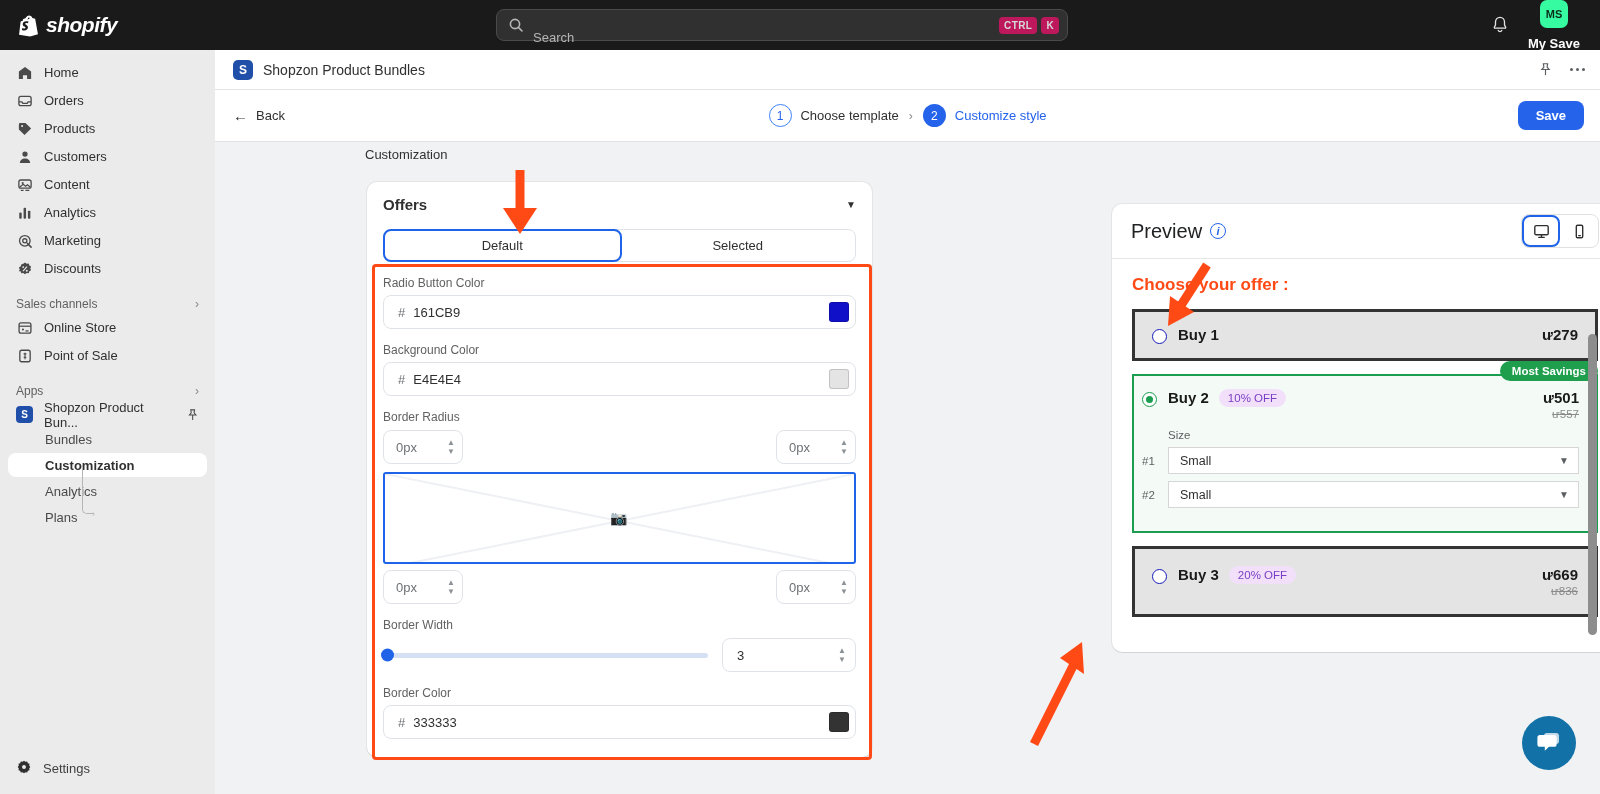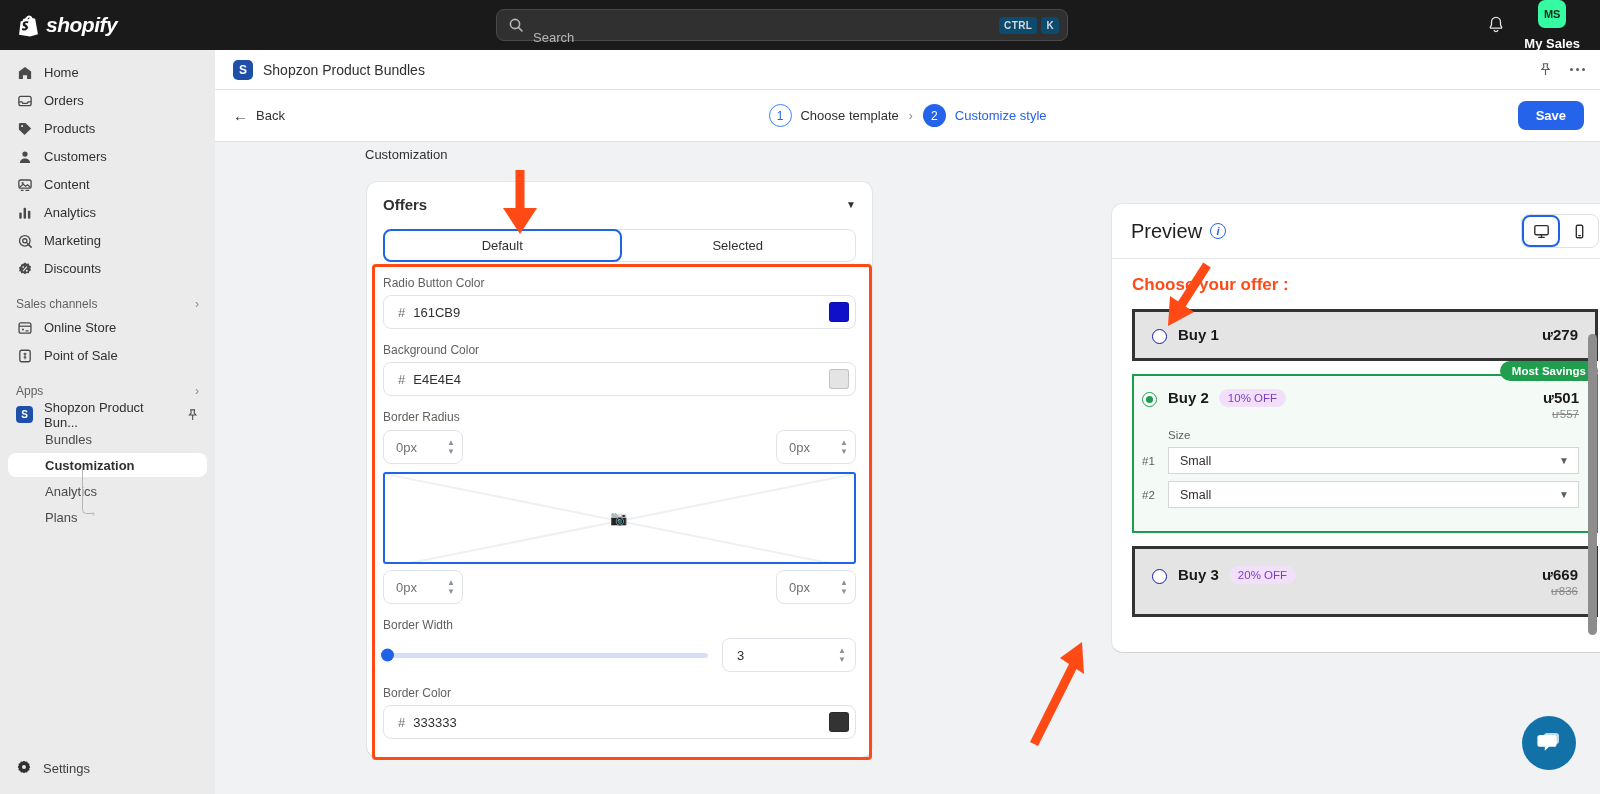--- a/index.html
+++ b/index.html
@@ -20,21 +20,21 @@
 
   .searchbar {
     position: absolute; left: 496px; top: 9px; width: 572px; height: 32px;
     background: #303030; border: 1px solid #4a4a4a; border-radius: 8px;
     display: flex; align-items: center; padding: 0 8px 0 11px;
   }
   .search-icon-box { width: 16px; height: 16px; flex: none; }
   .search-ph { color: #b5b5b5; font-size: 13px; margin-left: 9px; flex: 1; margin-top: 24px; }
   .kbd-group { display: flex; gap: 4px; }
   .kbd {
-    background: #0c4a6e; color: #d8d8d8; font-size: 10px; font-weight: bold;
+    background: #be185d; color: #d8d8d8; font-size: 10px; font-weight: bold;
     border-radius: 4px; padding: 3px 5px; letter-spacing: .4px;
   }
 
   .topright { position: absolute; right: 12px; top: 0; height: 50px; display: flex; align-items: center; gap: 14px; }
   .bell { width: 20px; height: 20px; cursor: pointer; }
   .store-chip { display: flex; align-items: center; gap: 8px; padding: 4px 8px 4px 4px; border-radius: 8px; cursor: pointer; flex-direction: column; }
   .avatar-sq {
     width: 28px; height: 28px; border-radius: 7px; background: #36fba1;
     color: #0b2d1c; font-size: 11px; font-weight: bold;
     display: flex; align-items: center; justify-content: center;
@@ -287,21 +287,21 @@
     </span>
   </div>
 
   <div class="topright">
     <svg class="bell" viewBox="0 0 20 20">
       <path d="M10 2.3c-2.6 0-4.5 2-4.5 4.6v3l-1.2 2.3c-.2.4.1.9.6.9h10.2c.5 0 .8-.5.6-.9l-1.2-2.3v-3c0-2.6-1.9-4.6-4.5-4.6z" fill="none" stroke="#e3e3e3" stroke-width="1.3" stroke-linejoin="round"></path>
       <path d="M8.2 15.3a1.9 1.9 0 0 0 3.6 0" fill="none" stroke="#e3e3e3" stroke-width="1.3" stroke-linecap="round"></path>
     </svg>
     <div class="store-chip">
       <div class="avatar-sq">MS</div>
-      <span class="store-name">My Sales</span>
+      <span class="store-name">My Save</span>
     </div>
   </div>
 </div>
 
 <div class="sidebar">
 
   <div class="nav-item">
     <span class="ico">
       <svg viewBox="0 0 17 17" width="16" height="16">
           <path d="M8.5 2 2 7v8h4.3v-4.2h4.4V15H15V7z" fill="#4a4a4a"></path>

